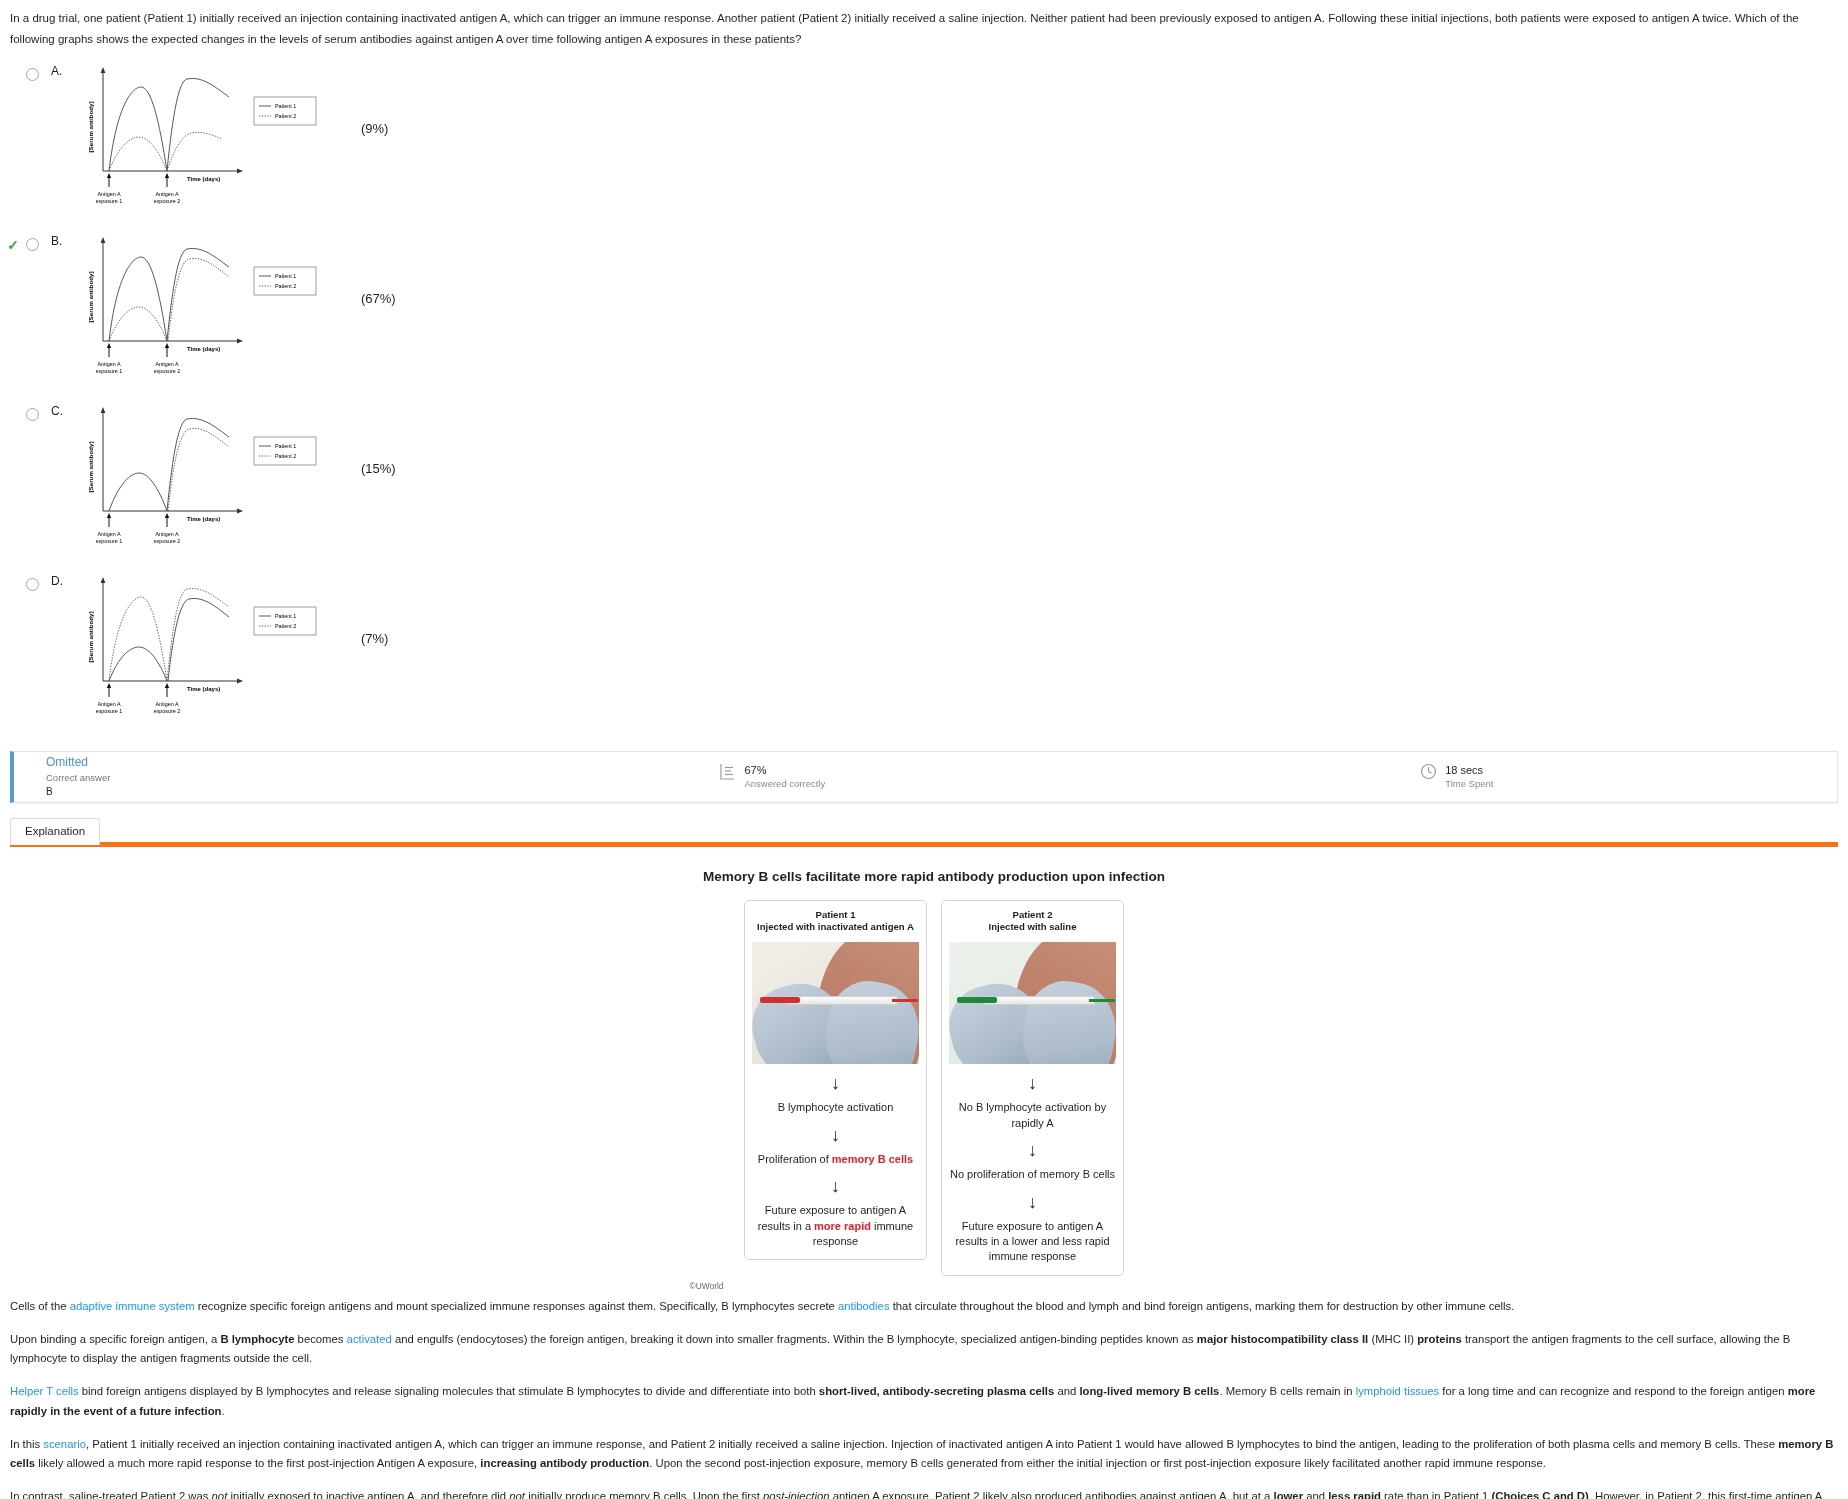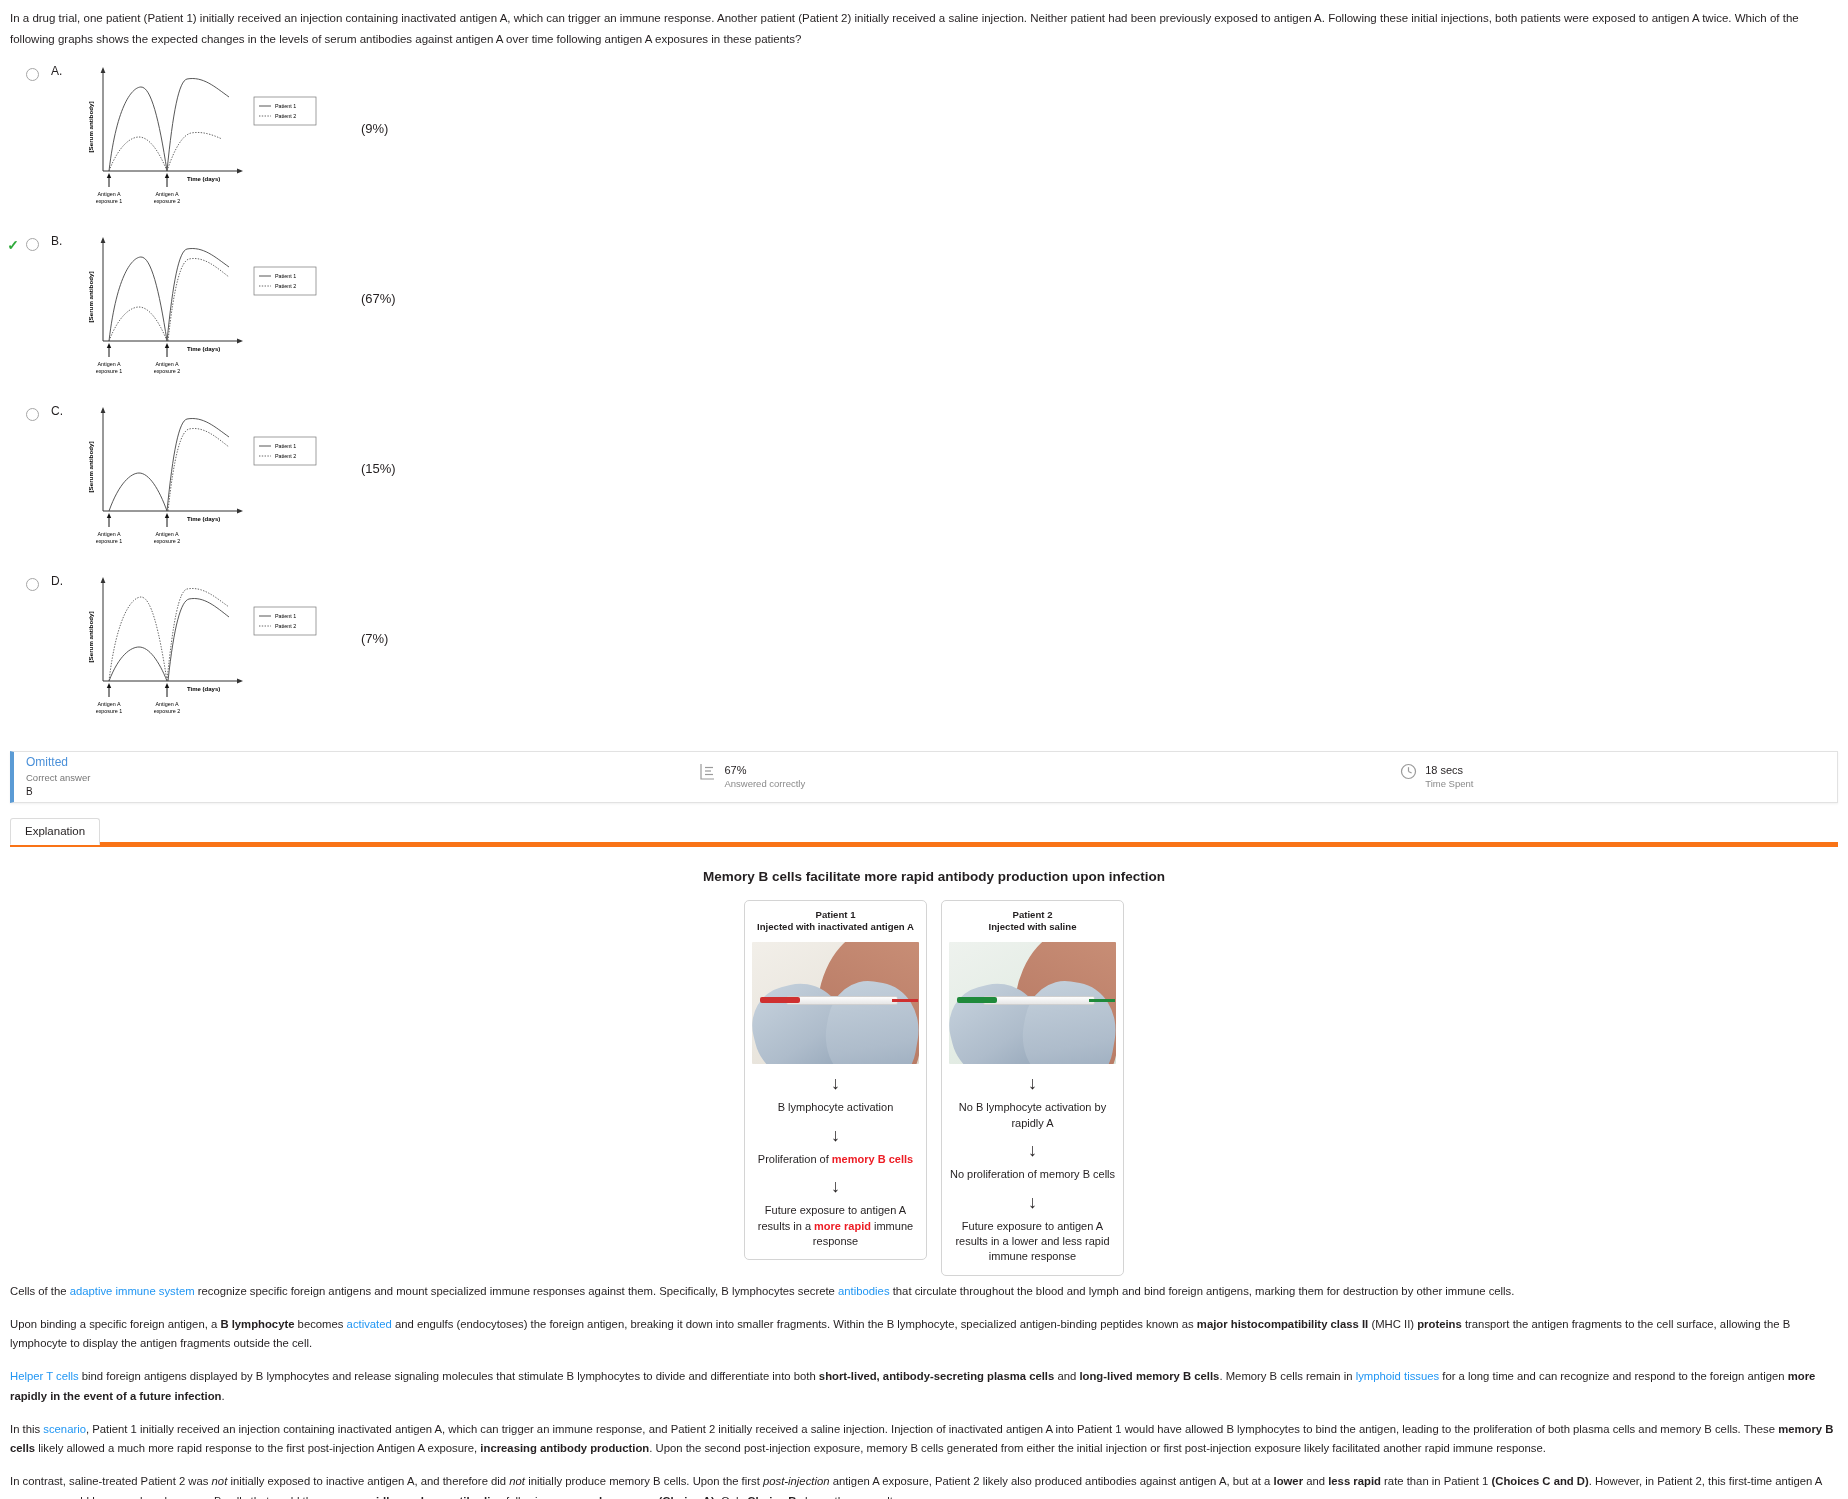--- a/index.html
+++ b/index.html
@@ -63,20 +63,21 @@
   
   .stats {
     margin: 12px 10px 0 10px;
     border: 1px solid #e2e2e2;
     border-left: 4px solid #5b9bd5;
     background: #fff;
     height: 52px;
     display: flex;
     align-items: center;
     box-shadow: 0 1px 2px rgba(0,0,0,.06);
+    padding-left: 20px;
   }
   .stat-block { padding-left: 12px; }
   .omitted { color: #4a90d9; font-size: 12px; line-height: 1.5; }
   .sub-label { color: #777; font-size: 9.5px; line-height: 1.45; }
   .sub-value { color: #231f20; font-size: 10px; line-height: 1.45; }
   .stat-mid { display: flex; align-items: flex-start; gap: 8px; margin-left: 610px; }
   .stat-right { display: flex; gap: 8px; margin-left: 595px; }
   .stat-num { font-size: 11px; color: #231f20; line-height: 1.3; }
   .stat-cap { font-size: 9.5px; color: #8a8a8a; line-height: 1.3; }
   .ico { color: #8a8a8a; }
@@ -429,20 +430,21 @@
         <div class="glove-b"></div>
       </div>
       <div class="arrow-d">↓</div>
       <div class="flow-t">No B lymphocyte activation by rapidly A</div>
       <div class="arrow-d">↓</div>
       <div class="flow-t">No proliferation of memory B cells</div>
       <div class="arrow-d">↓</div>
       <div class="flow-t">Future exposure to antigen A results in a lower and less rapid immune response</div>
     </div>
   </div>
+  <div class="copyright">©UWorld</div>
 </div>
 
 <div class="body-text">
 
   <p><span>Cells of the </span><span class="lnk">adaptive immune system</span><span> recognize specific foreign antigens and mount specialized immune responses against them.  Specifically, B lymphocytes secrete </span><span class="lnk">antibodies</span><span> that circulate throughout the blood and lymph and bind foreign antigens, marking them for destruction by other immune cells.</span></p>
 
   <p><span>Upon binding a specific foreign antigen, a </span><span class="b">B lymphocyte</span><span> becomes </span><span class="lnk">activated</span><span> and engulfs (endocytoses) the foreign antigen, breaking it down into smaller fragments.  Within the B lymphocyte, specialized antigen-binding peptides known as </span><span class="b">major histocompatibility class II</span><span> (MHC II) </span><span class="b">proteins</span><span> transport the antigen fragments to the cell surface, allowing the B lymphocyte to display the antigen fragments outside the cell.</span></p>
 
   <p><span class="lnk">Helper T cells</span><span> bind foreign antigens displayed by B lymphocytes and release signaling molecules that stimulate B lymphocytes to divide and differentiate into both </span><span class="b">short-lived, antibody-secreting plasma cells</span><span> and </span><span class="b">long-lived memory B cells</span><span>.  Memory B cells remain in </span><span class="lnk">lymphoid tissues</span><span> for a long time and can recognize and respond to the foreign antigen </span><span class="b">more rapidly in the event of a future infection</span><span>.</span></p>
 

